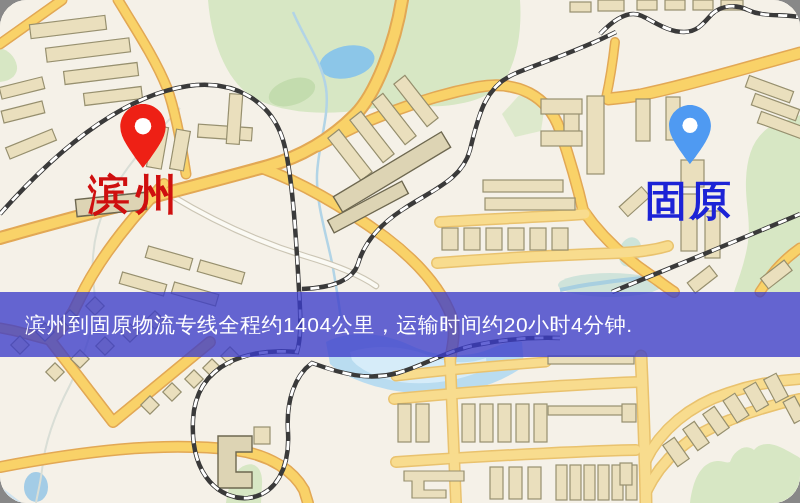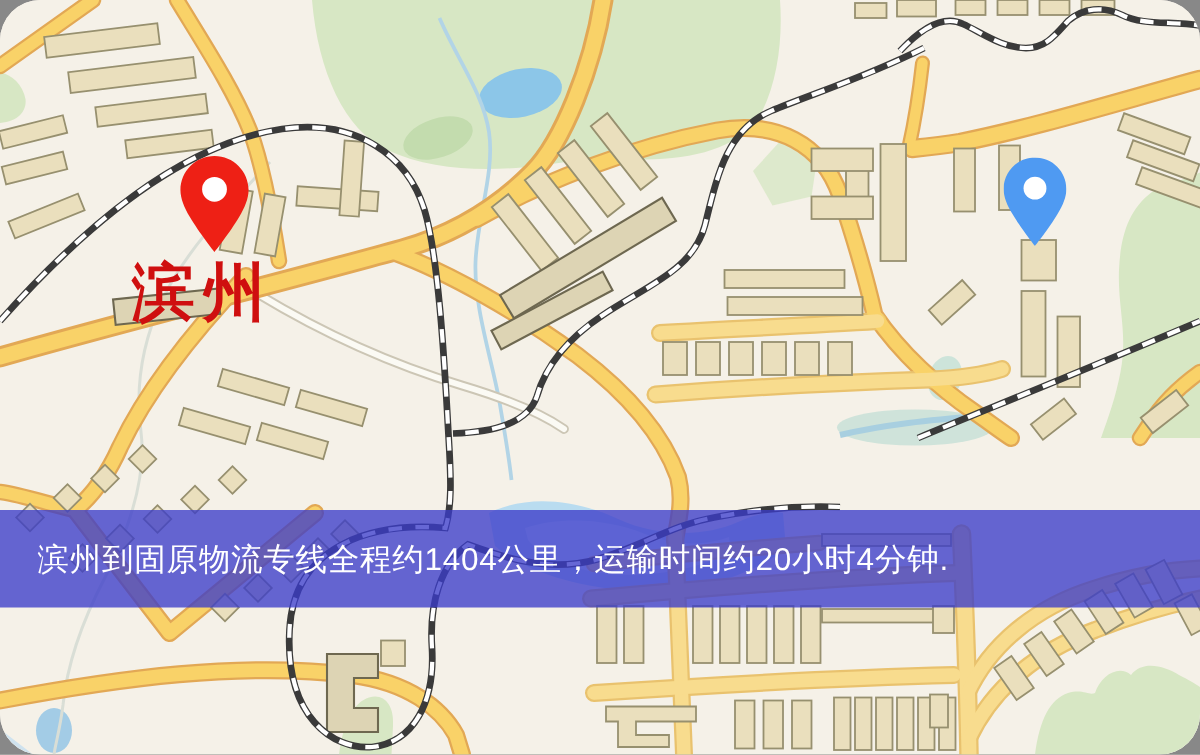--- a/index.html
+++ b/index.html
@@ -34,21 +34,21 @@
   .origin-label{left:88px;top:174px;color:#cf0f0f;letter-spacing:5px;}
   .dest-label{left:645px;top:180px;color:#1c23d6;letter-spacing:2px;font-weight:600;}
   .pin{position:absolute;}
   .pin-origin{left:120px;top:104px;width:46px;height:64px;}
   .pin-dest{left:669px;top:105px;width:42px;height:59px;}
   .route-banner{
     position:absolute;left:0;top:292px;width:800px;height:65px;
     background:rgba(59,60,201,0.78);
     display:flex;align-items:center;
     color:#ffffff;font-size:21px;letter-spacing:0.5px;
-    padding-left:25px;box-sizing:border-box;margin-top:48px;
+    padding-left:25px;box-sizing:border-box;
   }
 </style>
 </head>
 <body>
 
 <div class="map-stage">
 
   <svg class="map-art" width="800" height="503" viewBox="0 0 800 503">
     <rect x="0" y="0" width="800" height="503" fill="#f5f1e8"></rect>
 
@@ -247,18 +247,19 @@
     <path d="M22 0C9.85 0 0 9.85 0 22c0 5.6 2.6 11.6 6 17.3C12 49.5 22 62 22 62s10-12.5 16-22.7c3.4-5.7 6-11.7 6-17.3C44 9.85 34.15 0 22 0z" fill="#ee2015"></path>
     <circle cx="22" cy="21.5" r="8" fill="#ffffff"></circle>
   </svg>
 
   <svg class="pin pin-dest" viewBox="0 0 44 62">
     <path d="M22 0C9.85 0 0 9.85 0 22c0 5.6 2.6 11.6 6 17.3C12 49.5 22 62 22 62s10-12.5 16-22.7c3.4-5.7 6-11.7 6-17.3C44 9.85 34.15 0 22 0z" fill="#4f9af2"></path>
     <circle cx="22" cy="21.5" r="8" fill="#ffffff"></circle>
   </svg>
 
   <div class="city-label origin-label">滨州</div>
+  <div class="city-label dest-label">固原</div>
 
   <div class="route-banner">
     <span>滨州到固原物流专线全程约1404公里，运输时间约20小时4分钟.</span>
   </div>
 
 </div>
 
 </body></html>

